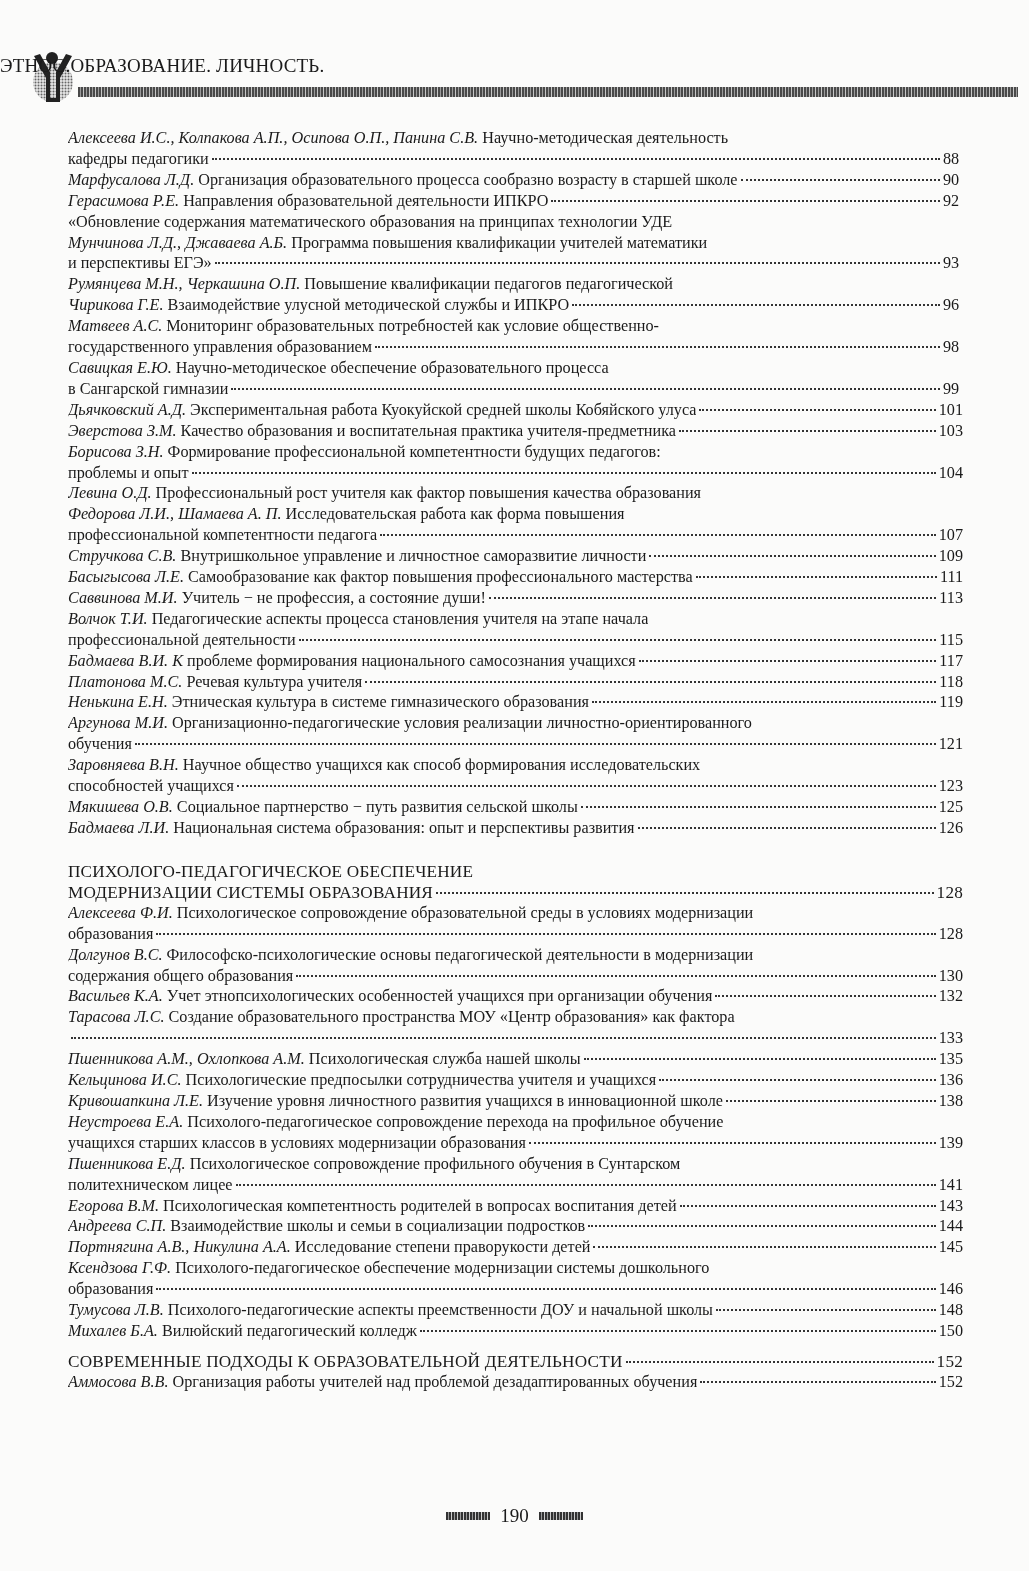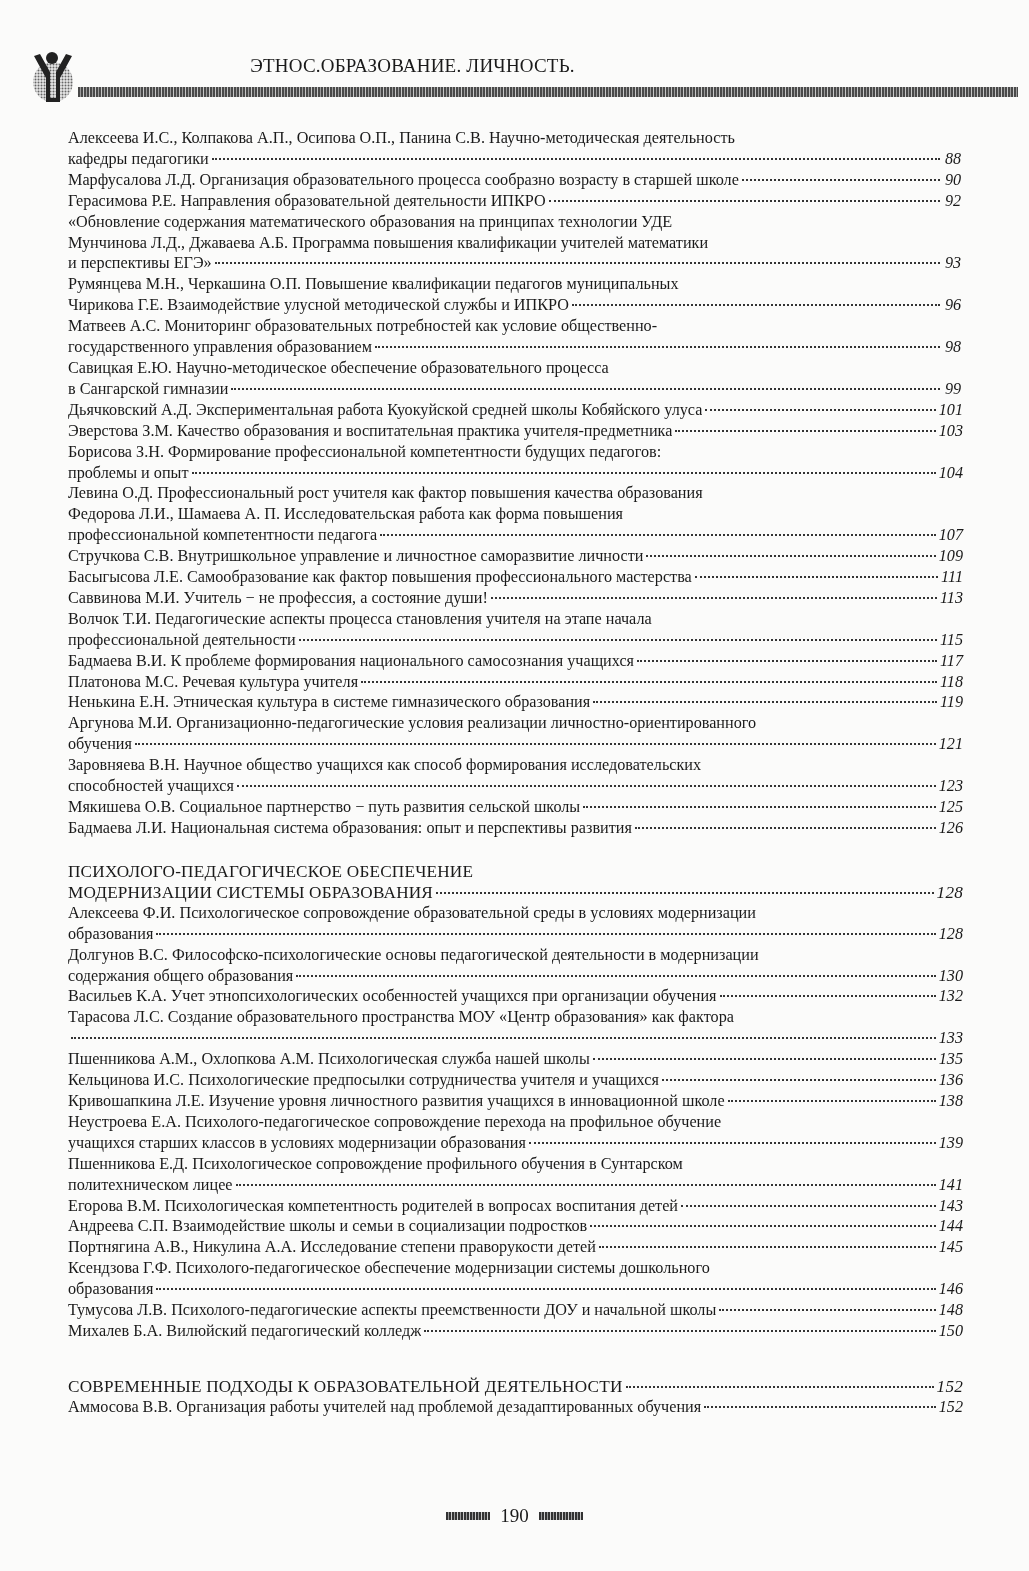--- a/index.html
+++ b/index.html
@@ -5,46 +5,46 @@
   html, body { margin: 0; padding: 0; }
   body {
     width: 1029px; height: 1571px;
     background: #fbfbfa;
     position: relative; overflow: hidden;
     font-family: "Liberation Serif", "DejaVu Serif", serif;
     color: #1a1a1a;
   }
   .header-title {
     position: absolute; top: 55px; left: 0; width: 825px;
-    text-align: center; font-size: 19px; letter-spacing: 0.2px;
+    font-size: 19px; letter-spacing: 0.2px;
   }
   .logo {
     position: absolute; left: 28px; top: 48px; width: 50px; height: 56px;
   }
   .ornament-line {
     position: absolute; left: 78px; top: 87px; width: 940px; height: 10px;
     background: repeating-linear-gradient(90deg, #2a2a2a 0 2px, #8a8a8a 2px 3px, #2a2a2a 3px 5px, #bdbdbd 5px 6px);
     opacity: 0.85;
   }
   .toc {
     position: absolute; left: 68px; top: 128px; width: 895px;
     font-size: 16.2px; line-height: 20.9px;
   }
   .entry { display: block; }
   .line { display: flex; align-items: baseline; white-space: nowrap; }
   .line .txt { flex: 0 1 auto; overflow: hidden; }
-  .author { }
+  .author { font-style: italic; }
   .dots {
     flex: 1 1 auto; overflow: hidden; margin: 0 3px;
     border-bottom: 2px dotted #333; height: 0; position: relative; top: -4px;
     min-width: 8px;
   }
-  .page { flex: 0 0 auto; text-align: center; min-width: 20px; font-style: italic; }
+  .page { flex: 0 0 auto; text-align: left; min-width: 20px; }
   .section { margin-top: 22px; font-size: 17.2px; letter-spacing: 0.2px; }
-  .section.s2 { margin-top: 34px; }
+  .section.s2 { margin-top: 9px; }
   .section .line { line-height: 21px; }
   .footer {
     position: absolute; top: 1505px; left: 0; width: 1029px;
     display: flex; justify-content: center; align-items: center; gap: 10px;
     font-size: 19px;
   }
   .footer .orn {
     width: 44px; height: 8px;
     background: repeating-linear-gradient(90deg, #333 0 2px, #999 2px 3px, #333 3px 5px, #ccc 5px 6px);
   }
@@ -102,21 +102,21 @@
         <span class="txt"><span class="author">Мунчинова Л.Д., Джаваева А.Б.</span> <span>Программа повышения квалификации учителей математики</span></span>
       </div>
       <div class="line">
         <span class="txt"><span>и перспективы ЕГЭ»</span></span>
         <span class="dots"></span>
         <span class="page">93</span>
       </div>
     </div>
     <div class="entry">
       <div class="line">
-        <span class="txt"><span class="author">Румянцева М.Н., Черкашина О.П.</span> <span>Повышение квалификации педагогов  муниципальных</span></span>
+        <span class="txt"><span class="author">Румянцева М.Н., Черкашина О.П.</span> <span>Повышение квалификации педагогов  педагогической</span></span>
       </div>
     </div>
     <div class="entry">
       <div class="line">
         <span class="txt"><span class="author">Чирикова Г.Е.</span> <span>Взаимодействие улусной методической службы и ИПКРО</span></span>
         <span class="dots"></span>
         <span class="page">96</span>
       </div>
     </div>
     <div class="entry">

